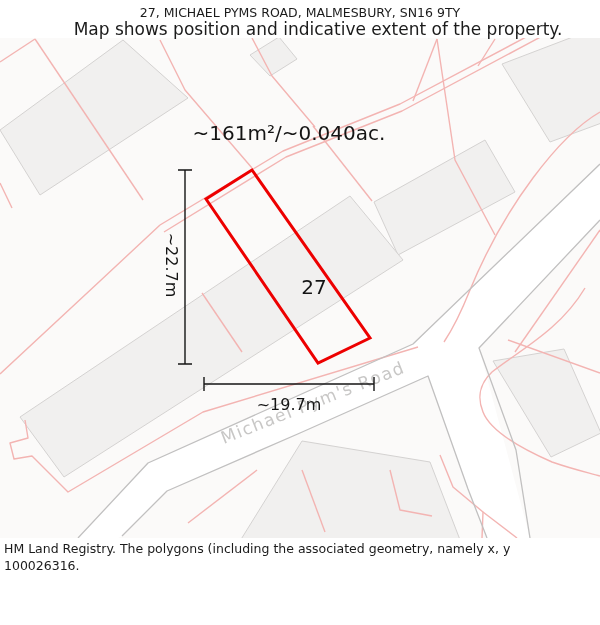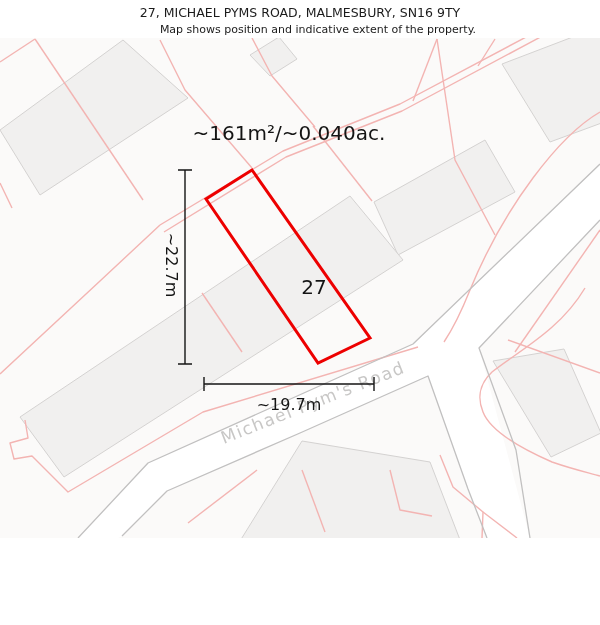--- a/index.html
+++ b/index.html
@@ -1,20 +1,20 @@
 <!DOCTYPE html>
 <html><head>
 <meta charset="utf-8">
 <style>
   html,body{margin:0;padding:0;}
   body{width:600px;height:625px;background:#ffffff;font-family:"DejaVu Sans","Liberation Sans",sans-serif;}
   .page{position:relative;width:600px;height:625px;background:#ffffff;overflow:hidden;}
   .hdr{position:absolute;top:0;left:0;width:600px;height:38px;text-align:center;color:#1b1b1b;background:#ffffff;z-index:3;}
   .hdr .l1{padding-top:4px;font-size:12.5px;line-height:17px;}
-  .hdr .l2{font-size:11px;line-height:17px;padding-left:36px;}
+  .hdr .l2{font-size:17px;line-height:17px;padding-left:36px;}
   .map{position:absolute;top:38px;left:0;width:600px;height:500px;}
   .ftr{position:absolute;top:538px;left:0;width:592px;height:87px;background:#ffffff;color:#1b1b1b;
        font-size:12.5px;line-height:17.2px;padding:2px 4px 0 4px;z-index:3;}
   svg text{font-family:"DejaVu Sans","Liberation Sans",sans-serif;}
   .maplabel{fill:#141414;}
   .roadtxt{fill:#c8c7c6;letter-spacing:1.5px;}
 </style>
 </head>
 <body>
 
@@ -82,15 +82,17 @@
       <path d="M204,384 L374,384 M204,377 L204,391 M374,377 L374,391"></path>
     </g>
 
     <text class="maplabel" font-size="20" text-anchor="middle" x="289" y="140">~161m²/~0.040ac.</text>
     <text class="maplabel" font-size="20" text-anchor="middle" x="314" y="294">27</text>
     <text class="maplabel" font-size="16" text-anchor="middle" x="289" y="410">~19.7m</text>
     <text class="maplabel" font-size="16" text-anchor="middle" transform="translate(166,265) rotate(90)">~22.7m</text>
   </svg>
 
   <div class="ftr">
+    <div>HM Land Registry. The polygons (including the associated geometry, namely x, y</div>
+    <div>100026316.</div>
   </div>
 
 </div>
 
 </body></html>

